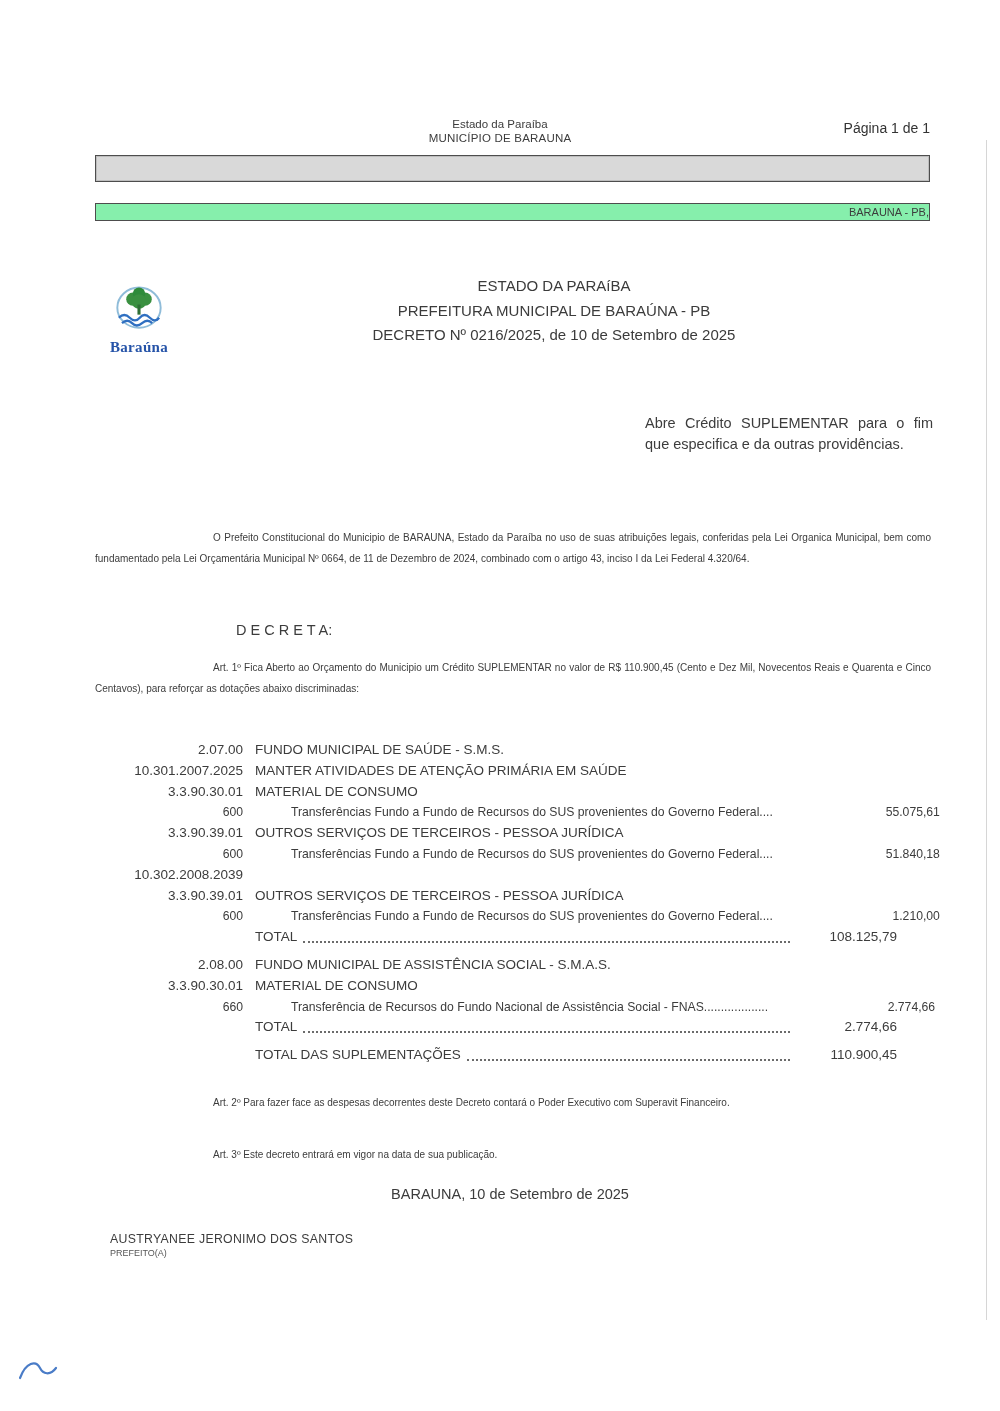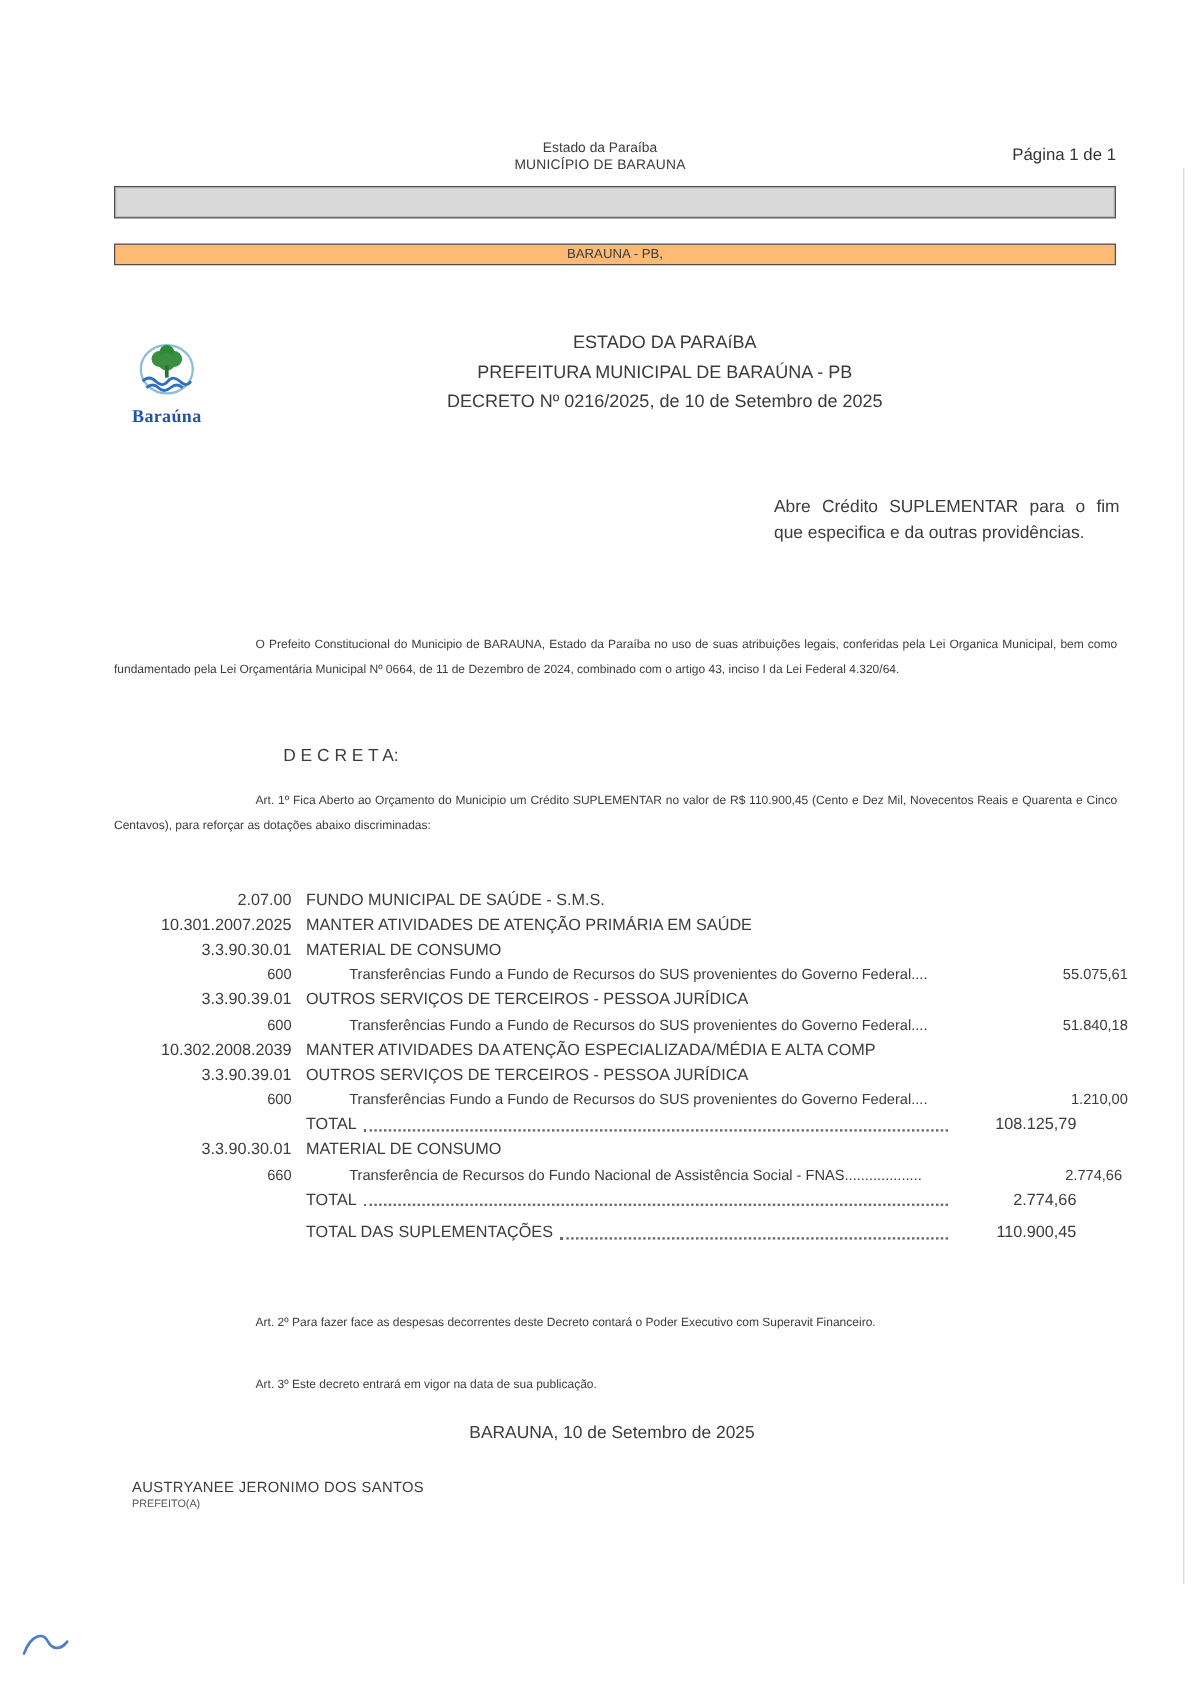--- a/index.html
+++ b/index.html
@@ -11,22 +11,22 @@
   }
   .abs{position:absolute;}
 
   
   .header-center{top:117px;left:0;width:1000px;text-align:center;font-size:11.5px;line-height:14px;color:#3c3c3c;}
   .header-center .muni{letter-spacing:.2px;}
   .page-number{top:120px;right:70px;font-size:14px;color:#333;}
 
   
   .banner-box{left:95px;top:155px;width:833px;height:25px;background:#d9d9d9;border:1px solid #4d4d4d;box-shadow:0 0 0 1px #bdbdbd inset;}
-  .location-box{left:95px;top:203px;width:833px;height:16px;background:#fdba74;border:1px solid #4d4d4d;
-    text-align:center;font-size:11px;line-height:16px;color:#3c3c3c;}
+  .location-box{left:95px;top:203px;width:833px;height:16px;background:#86efac;border:1px solid #4d4d4d;
+    text-align:right;font-size:11px;line-height:16px;color:#3c3c3c;}
 
   
   .logo{left:98px;top:286px;width:82px;text-align:center;}
   .logo-caption{margin-top:1px;font-family:"Liberation Serif","DejaVu Serif",serif;font-weight:bold;
     font-size:15px;color:#2553a8;letter-spacing:.3px;}
 
   
   .title-block{top:274px;left:154px;width:800px;text-align:center;font-size:15px;line-height:24.5px;color:#3b3b3b;}
 
   
@@ -144,21 +144,20 @@
 
     <div class="trow detail">
       <span class="tcode">600</span>
       <span class="tdesc">Transferências Fundo a Fundo de Recursos do SUS provenientes do Governo Federal....</span>
       <span class="tfill"></span>
       <span class="tvalue">51.840,18</span>
     </div>
 
     <div class="trow">
       <span class="tcode">10.302.2008.2039</span>
-      <span class="tdesc">MANTER ATIVIDADES DA ATENÇÃO ESPECIALIZADA/MÉDIA E ALTA COMP</span>
       <span class="tfill"></span>
       <span class="tvalue"></span>
     </div>
 
     <div class="trow">
       <span class="tcode">3.3.90.39.01</span>
       <span class="tdesc">OUTROS SERVIÇOS DE TERCEIROS -  PESSOA JURÍDICA</span>
       <span class="tfill"></span>
       <span class="tvalue"></span>
     </div>
@@ -170,20 +169,26 @@
       <span class="tvalue">1.210,00</span>
     </div>
 
     <div class="trow total">
       <span class="tcode"></span>
       <span class="tdesc">TOTAL</span>
       <span class="tfill lead"></span>
       <span class="tvalue">108.125,79</span>
     </div>
 
+    <div class="trow gap">
+      <span class="tcode">2.08.00</span>
+      <span class="tdesc">FUNDO MUNICIPAL DE ASSISTÊNCIA SOCIAL - S.M.A.S.</span>
+      <span class="tfill"></span>
+      <span class="tvalue"></span>
+    </div>
 
 
     <div class="trow">
       <span class="tcode">3.3.90.30.01</span>
       <span class="tdesc">MATERIAL DE CONSUMO</span>
       <span class="tfill"></span>
       <span class="tvalue"></span>
     </div>
 
     <div class="trow detail">

